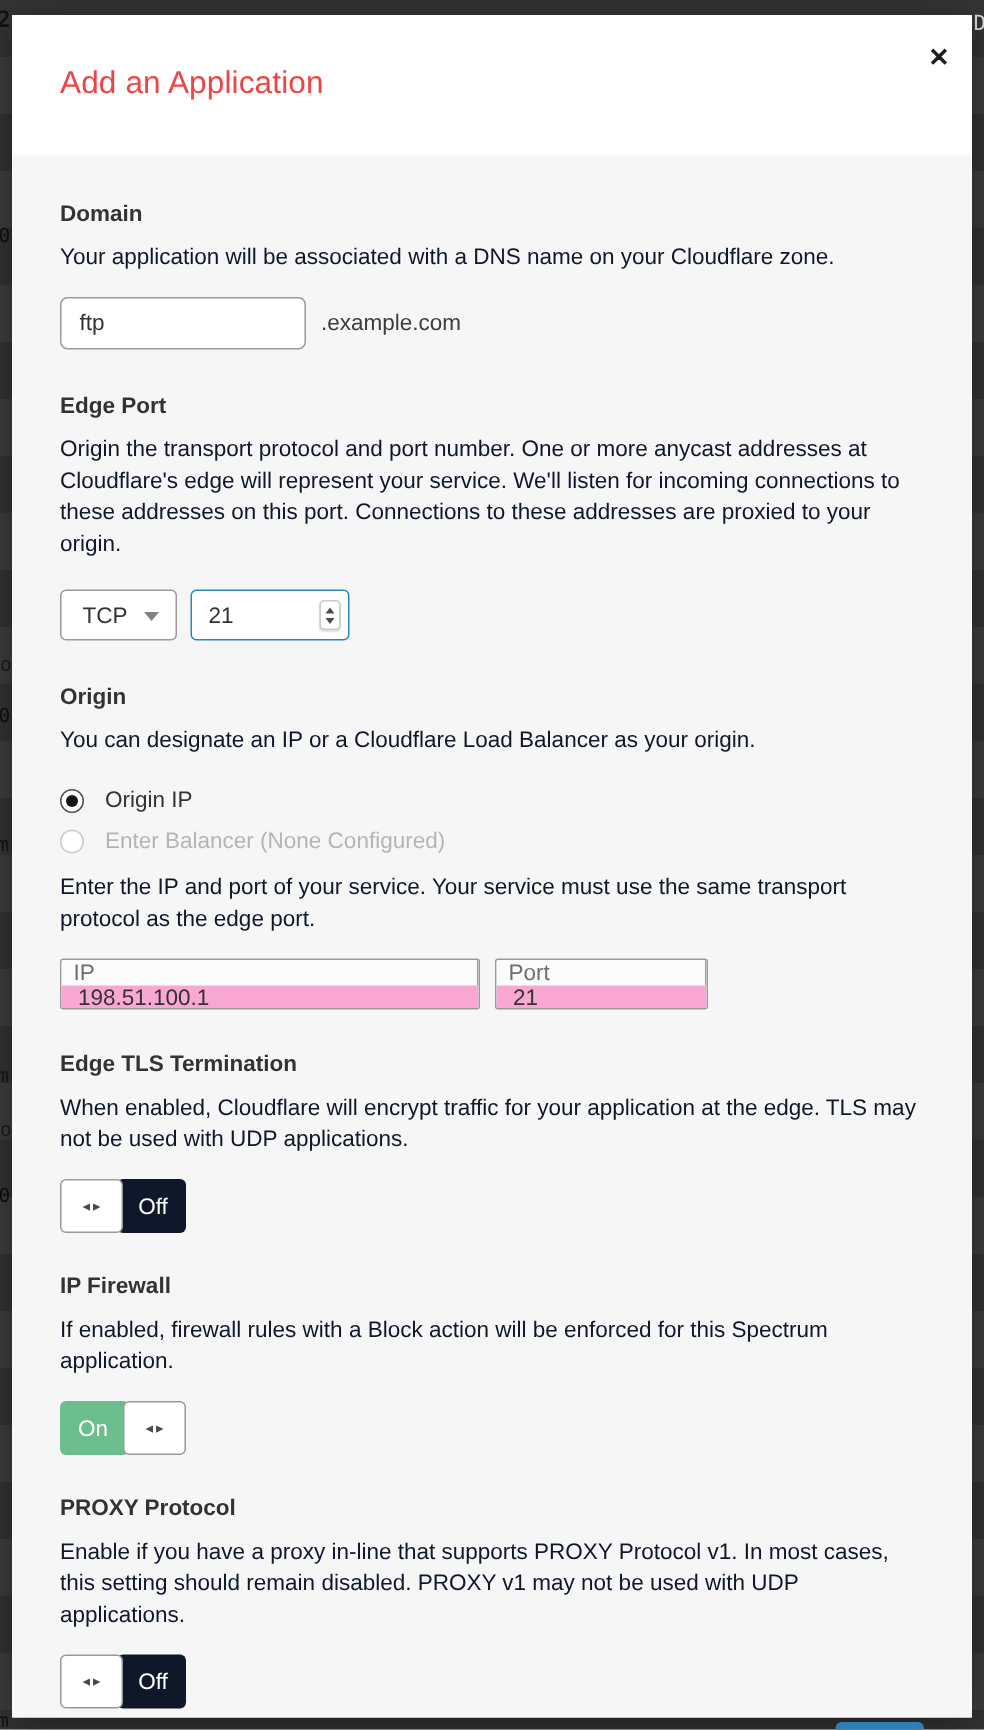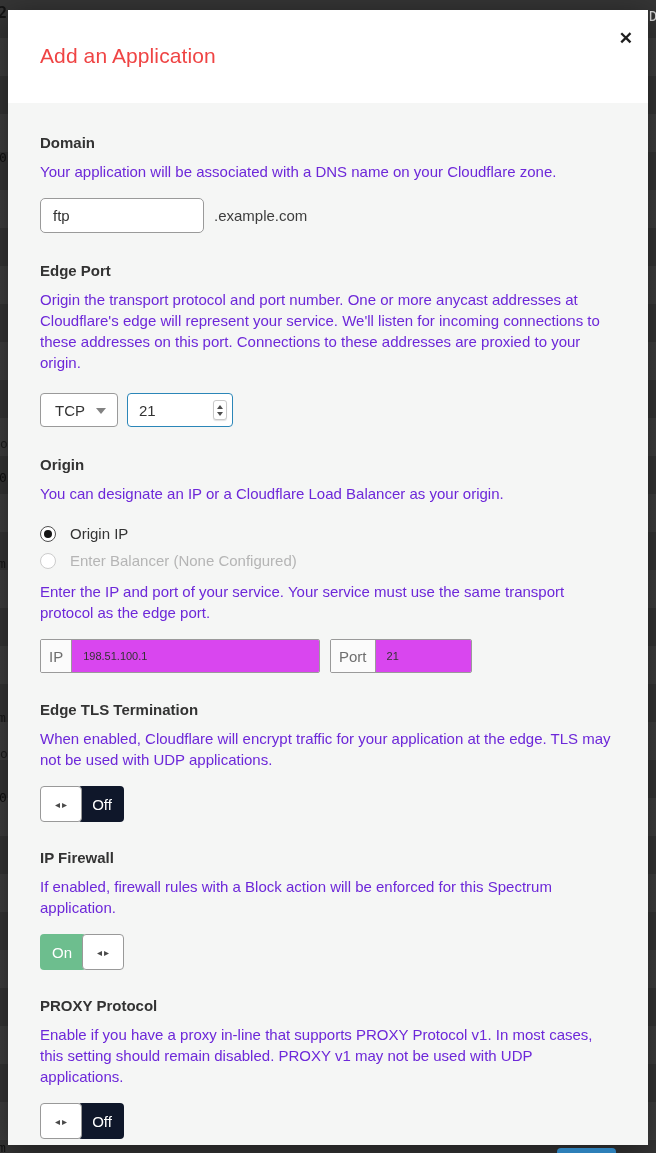--- a/index.html
+++ b/index.html
@@ -41,21 +41,21 @@
   .modal-title { font-size: 21px; font-weight: 400; color: #ef4444; letter-spacing: 0.1px; }
   .close-btn {
     position: absolute; top: 20px; right: 15px;
     background: none; border: none; cursor: pointer;
     font-size: 17px; font-weight: 700; color: #1d1d1d; line-height: 1;
     font-family: "Liberation Sans", sans-serif;
   }
   .modal-body { height: 1042px; background: #f5f6f5; padding: 30px 32px 0; }
 
   h3.sec { font-size: 15px; line-height: 20px; font-weight: 700; color: #333; margin-bottom: 8px; }
-  p.desc { font-size: 15px; line-height: 21px; color: #6d28d9; margin-bottom: 16px; width: 578px; }
+  p.desc { font-size: 15px; line-height: 21px; color: #0f172a; margin-bottom: 16px; width: 578px; }
 
   input, select { font-family: "Liberation Sans", "DejaVu Sans", sans-serif; }
 
   
   .domain-row { display: flex; align-items: center; margin-bottom: 28px; }
   .domain-input {
     width: 164px; height: 35px; border: 1px solid #9a9a9a; border-radius: 5px;
     background: #fff; font-size: 15px; color: #333; padding: 0 12px; outline: none;
   }
   .domain-suffix { font-size: 15px; color: #3d3d3d; margin-left: 10px; }
@@ -98,29 +98,29 @@
   }
   .radio-outer.disabled { border-color: #cccccc; }
   .radio-dot { width: 8px; height: 8px; border-radius: 50%; background: #141414; }
   .radio-label { font-size: 15px; color: #333; margin-left: 14px; }
   .radio-label.disabled { color: #b5b5b5; }
   .ip-desc { margin-top: 7px; margin-bottom: 19px; }
 
   .ipport-row { display: flex; gap: 10px; margin-bottom: 27px; }
   .prefix-group {
     display: flex; align-items: stretch; height: 34px;
-    border: 1px solid #9a9a9a; border-radius: 2px; background: #fff; overflow: hidden;
+    border: 1px solid #9a9a9a; border-radius: 2px; background: #fff; overflow: hidden; flex-direction: column;
   }
   .prefix-cell {
     display: flex; align-items: center; padding: 0 8px;
     background: #fbfbfb; border-right: 1px solid #9a9a9a;
     font-size: 15px; color: #6e6e6e;
   }
   .prefix-group input {
-    border: none; outline: none; font-size: 11px; color: #333; padding: 0 11px; background: #d946ef;
+    border: none; outline: none; font-size: 15px; color: #333; padding: 0 11px; background: #f9a8d4;
   }
   .ip-group { width: 280px; }
   .ip-group input { width: 100%; }
   .port-group { width: 142px; }
   .port-group input { width: 100%; }
 
   
   .toggle { position: relative; width: 84px; height: 36px; margin-bottom: 26px; cursor: pointer; }
   .toggle .state {
     position: absolute; top: 0; bottom: 0; width: 46px;

